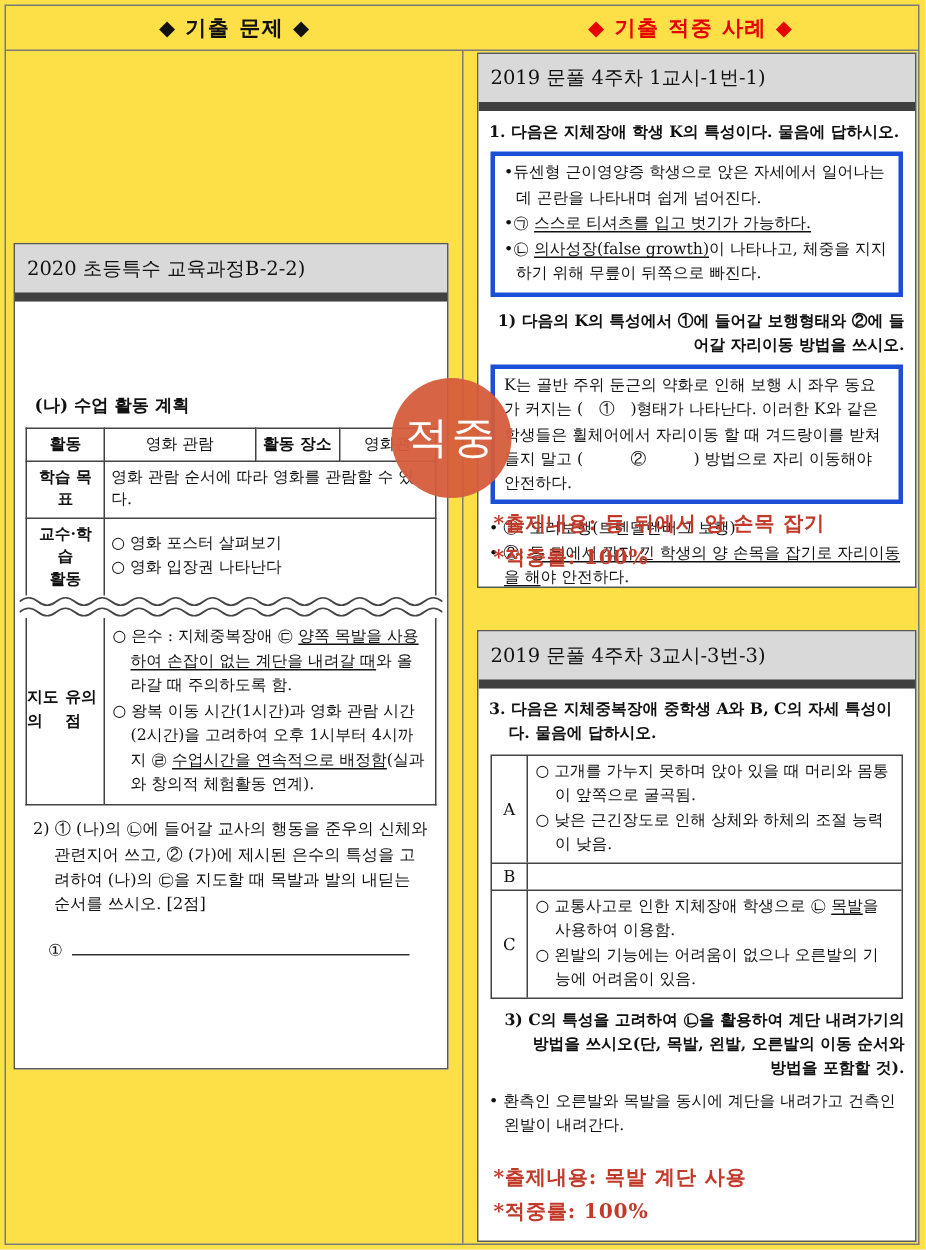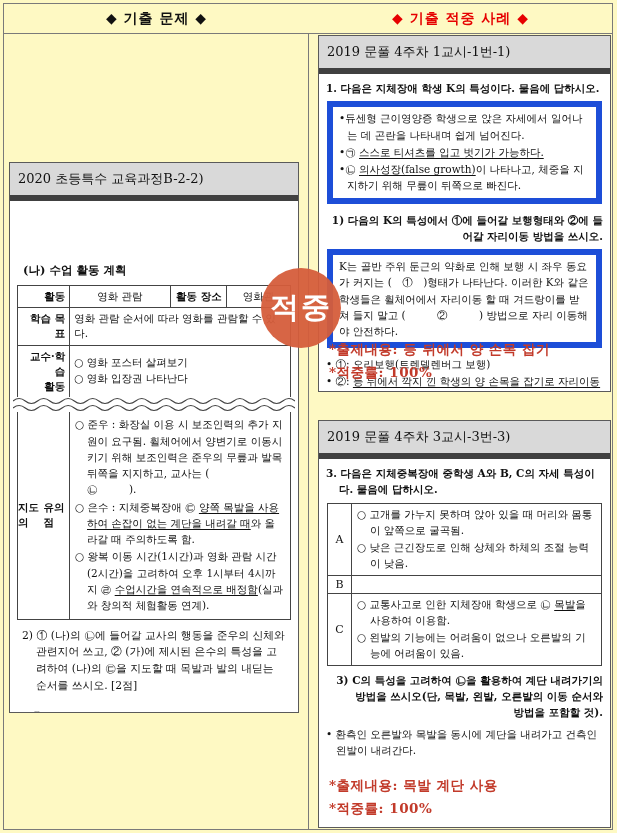--- a/index.html
+++ b/index.html
@@ -1,18 +1,18 @@
 <!DOCTYPE html>
 <html><head>
 <meta charset="utf-8">
 <style>
   * { box-sizing: border-box; margin: 0; padding: 0; }
   html,body { background:#f4f4f4; }
   .page {
-    position: relative; width: 617px; height: 833px; background:#fef9c3;
+    position: relative; width: 617px; height: 833px; background:#fde047;
     font-family: "DejaVu Serif", "Liberation Serif", serif;
     color:#111; overflow: hidden;
   }
   .frame {
     position:absolute; left:3px; top:3px; width:610px; height:827px;
     border:1px solid #7a7a7a;
   }
   .header-row { display:flex; height:30px; border-bottom:1px solid #7a7a7a; }
   .hcell { flex:0 0 305px; display:flex; align-items:center; justify-content:center;
     font-size:14px; font-weight:bold; letter-spacing:1px; }
@@ -24,21 +24,21 @@
   .titlebar { background:#d9d9d9; border-bottom:6px solid #404040;
     font-size:13px; padding:7px 8px; white-space:nowrap; overflow:hidden; }
 
   
   .exam-box { position:absolute; left:5px; top:128px; width:290px; height:551px;
     border:1px solid #5a5a5a; background:#fff; overflow:hidden; }
   .plan-label { font-size:11.5px; font-weight:bold; margin:62px 0 7px 13px; }
   .ltable { width:274px; margin:0 auto; border-collapse:collapse; font-size:10.5px;
     border:1px solid #444; border-bottom:none; }
   .ltable td { border:1px solid #444; padding:3px 4px; line-height:1.45; }
-  .ltable td.lab { font-weight:bold; text-align:right; vertical-align:middle; }
+  .ltable td.lab { font-weight:bold; text-align:center; vertical-align:middle; }
   .ltable tr:last-child td { border-bottom:none; }
   .wavy-wrap { width:282px; margin:0 auto; height:15px; }
   .gtable { width:274px; margin:0 auto; border:1px solid #444; border-top:none;
     display:flex; font-size:10.5px; }
   .gtable .lab { flex:0 0 52px; border-right:1px solid #444; display:flex;
     align-items:center; justify-content:center;
     font-weight:bold; line-height:1.5; }
   .gtable .cont { flex:1; padding:4px 5px; line-height:1.55; }
   .bullet { text-indent:-12px; padding-left:12px; margin-bottom:1px; }
   .lquestion { font-size:10.8px; line-height:1.55; margin:8px 12px 0 12px;
@@ -47,42 +47,42 @@
   .blank { display:inline-block; width:225px; border-bottom:1px solid #333;
     height:11px; margin-left:6px; }
 
   
   .case { position:absolute; left:9px; width:293px; border:1px solid #5a5a5a;
     background:#fff; overflow:hidden; }
   .case1 { top:1px; height:357px; }
   .case2 { top:386px; height:408px; }
   .case .content { padding:6px 7px 4px 7px; font-size:10.5px; line-height:1.55; }
   .qline { font-weight:bold; text-indent:-13px; padding-left:13px; margin-bottom:5px; }
-  .fbox { border:6px solid #1d4ed8; padding:3px 6px; margin:2px 1px 8px 1px; }
+  .fbox { border:3px solid #1d4ed8; padding:3px 6px; margin:2px 1px 8px 1px; }
   .fbox .bullet { text-indent:-8px; padding-left:8px; }
   .subq { font-weight:bold; text-indent:-15px; padding-left:15px; margin:2px 0 5px 0;text-align:right; }
   .ansbul { text-indent:-10px; padding-left:10px; }
   .u { text-decoration: underline; text-underline-offset:2px; }
   .hitblock { position:absolute; left:10px; bottom:8px; color:#c23a2a;
     font-size:13.5px; line-height:1.65; letter-spacing:0.5px; font-weight:bold; }
 
   
   .stable { border:1px solid #444; margin:2px 1px 6px 1px; }
   .srow { display:flex; border-top:1px solid #444; }
   .srow:first-child { border-top:none; }
   .srow .nm { flex:0 0 24px; border-right:1px solid #444; display:flex;
     align-items:center; justify-content:center; font-size:11px; }
   .srow .itms { flex:1; padding:2px 5px; }
   .srow .bullet { text-indent:-13px; padding-left:13px; }
 
   
-  .hit-badge { position:absolute; left:261px; top:268px; width:80px; height:80px;
+  .hit-badge { position:absolute; left:261px; top:252px; width:80px; height:80px;
     border-radius:50%; background:rgba(213,93,59,0.95); color:#fff;
     display:flex; align-items:center; justify-content:center;
-    font-size:29px; font-weight:bold; letter-spacing:2px; z-index:5;
+    font-size:29px; font-weight:normal; letter-spacing:2px; z-index:5;
     font-family:"DejaVu Sans","Liberation Sans",sans-serif; }
 </style>
 </head>
 <body>
 
 <div class="page">
   <div class="frame">
 
     <div class="header-row">
       <div class="hcell">◆ 기출 문제 ◆</div>
@@ -128,21 +128,20 @@
               <path d="M0,11 q6,-5 12,0 t12,0 t12,0 t12,0 t12,0 t12,0 t12,0 t12,0 t12,0 t12,0 t12,0 t12,0 t12,0 t12,0 t12,0 t12,0 t12,0 t12,0 t12,0 t12,0 t12,0 t12,0 t12,0" stroke="#444" stroke-width="1.1" fill="none"></path>
             </svg>
           </div>
 
           <div class="gtable">
             <div class="lab">
               <span>지도의</span>
               <span>유의점</span>
             </div>
             <div class="cont">
-              <div class="bullet"><span>○ 준우 : 화장실 이용 시 보조인력의 추가 지원이 요구됨. 휠체어에서 양변기로 이동시키기 위해 보조인력은 준우의 무릎과 발목 뒤쪽을 지지하고, 교사는 (　　　㉡　　　).</span><span class="u"></span><span></span></div>
               <div class="bullet"><span>○ 은수 : 지체중복장애 ㉢ </span><span class="u">양쪽 목발을 사용하여 손잡이 없는 계단을 내려갈 때</span><span>와 올라갈 때 주의하도록 함.</span></div>
               <div class="bullet"><span>○ 왕복 이동 시간(1시간)과 영화 관람 시간(2시간)을 고려하여 오후 1시부터 4시까지 ㉣ </span><span class="u">수업시간을 연속적으로 배정함</span><span>(실과와 창의적 체험활동 연계).</span></div>
             </div>
           </div>
 
           <div class="lquestion">2) ① (나)의 ㉡에 들어갈 교사의 행동을 준우의 신체와 관련지어 쓰고, ② (가)에 제시된 은수의 특성을 고려하여 (나)의 ㉢을 지도할 때 목발과 발의 내딛는 순서를 쓰시오. [2점]</div>
 
           <div class="ansline">
             <span>①</span><span class="blank"></span>
           </div>

